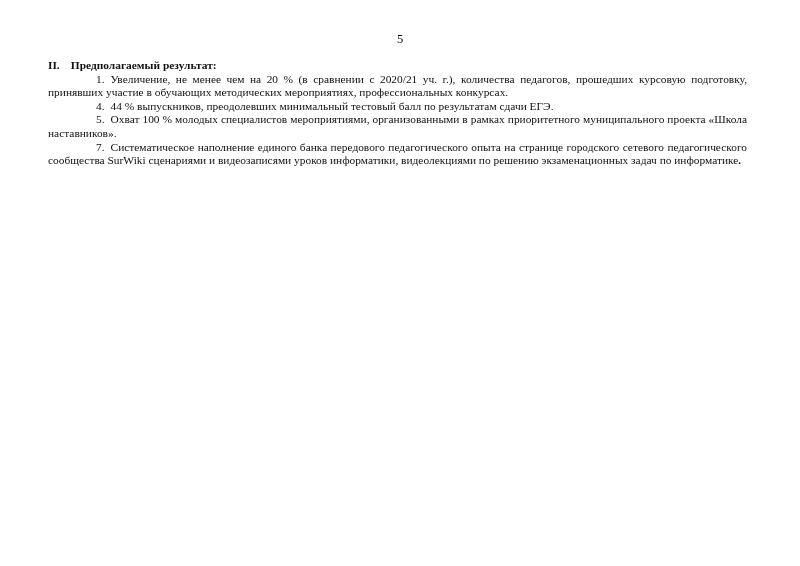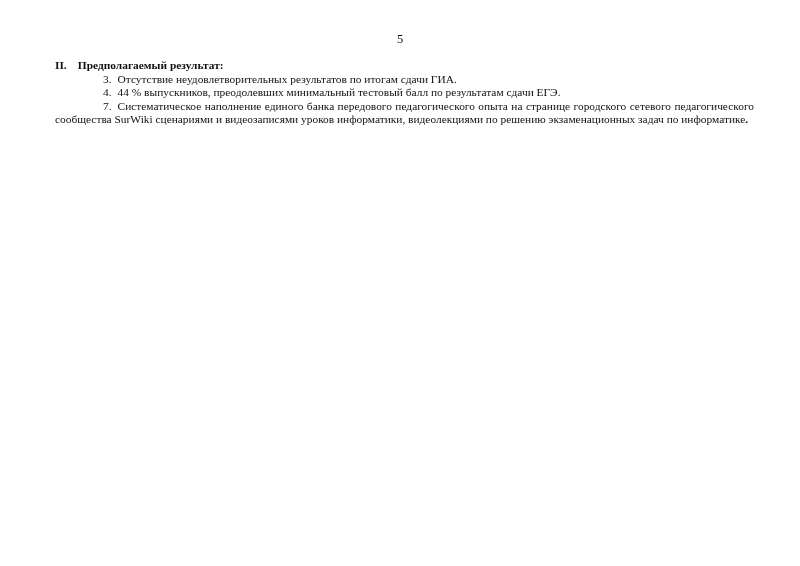--- a/index.html
+++ b/index.html
@@ -1,39 +1,42 @@
 <!DOCTYPE html>
 <html><head>
 <meta charset="utf-8">
 <style>
   html, body { margin: 0; padding: 0; background: #ffffff; }
   body { width: 800px; height: 566px; position: relative; overflow: hidden;
          font-family: "Liberation Serif", "DejaVu Serif", serif; color: #111; }
   .page-number { position: absolute; top: 32px; left: 0; width: 800px; text-align: center;
                  font-size: 12.5px; }
-  .content { position: absolute; left: 55px; top: 59px; width: 699px; font-size: 11.4px; line-height: 13.6px; }
+  .content { position: absolute; left: 48px; top: 59px; width: 699px; font-size: 11.4px; line-height: 13.6px; }
   .heading { font-weight: bold; margin: 0; }
   .heading .num { display: inline-block; width: 20px; }
   .item { margin: 0; text-align: justify; text-indent: 24px; }
   .item .n { display: inline-block; margin-right: 6px; }
   .item .end-bold { font-weight: bold; }
 </style>
 </head>
 <body>
 
 <div class="page-number">5</div>
 
 <div class="content">
   <p class="heading">
     <span class="num">II.</span>
     <span>Предполагаемый результат:</span>
   </p>
 
   <p class="item">
-    <span class="n">3.</span><span>Отсутствие неудовлетворительных результатов по итогам сдачи ГИА.</span>
+    <span class="n">1.</span><span>Увеличение, не менее чем на 20 % (в сравнении с 2020/21 уч. г.), количества педагогов, прошедших курсовую подготовку, принявших участие в обучающих методических мероприятиях, профессиональных конкурсах.</span>
   </p>
   <p class="item">
     <span class="n">4.</span><span>44 % выпускников, преодолевших минимальный тестовый балл по результатам сдачи ЕГЭ.</span>
+  </p>
+  <p class="item">
+    <span class="n">5.</span><span>Охват 100 % молодых специалистов мероприятиями, организованными в рамках приоритетного муниципального проекта «Школа наставников».</span>
   </p>
   <p class="item">
     <span class="n">7.</span><span>Систематическое наполнение единого банка передового педагогического опыта на странице городского сетевого педагогического сообщества SurWiki сценариями и видеозаписями уроков информатики, видеолекциями по решению экзаменационных задач по информатике</span><span class="end-bold">.</span>
   </p>
 </div>
 
 </body></html>

